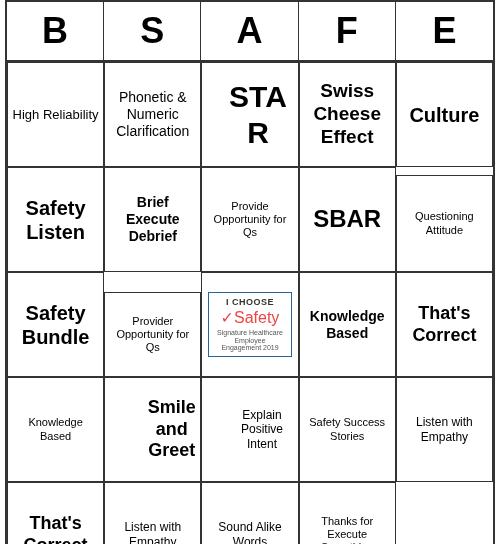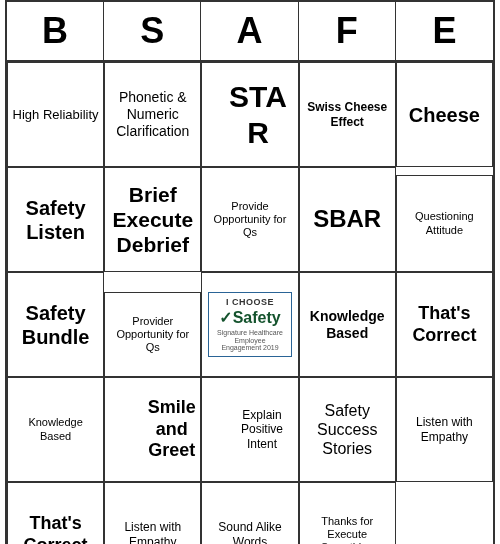--- a/index.html
+++ b/index.html
@@ -92,47 +92,47 @@
     <div class="header-cell">S</div>
     <div class="header-cell">A</div>
     <div class="header-cell">F</div>
     <div class="header-cell">E</div>
   </div>
   <div class="bingo-grid">
 
     <div class="bingo-cell">High Reliability</div>
     <div class="bingo-cell" style="font-size:14px;">Phonetic &amp; Numeric Clarification</div>
     <div class="bingo-cell star-text">STAR</div>
-    <div class="bingo-cell medium-text" style="font-size:12px;">Swiss Cheese Effect</div>
-    <div class="bingo-cell large-text" style="font-size:20px;">Cheese</div>
+    <div class="bingo-cell medium-text" style="font-size:19px;">Swiss Cheese Effect</div>
+    <div class="bingo-cell large-text" style="font-size:20px;">Culture</div>
 
     <div class="bingo-cell large-text" style="font-size:20px;">Safety Listen</div>
-    <div class="bingo-cell medium-text" style="font-size:21px;">Brief Execute Debrief</div>
+    <div class="bingo-cell medium-text" style="font-size:14px;">Brief Execute Debrief</div>
     <div class="bingo-cell" style="font-size:11px;">Provide Opportunity for Qs</div>
     <div class="bingo-cell sbar-text">SBAR</div>
     <div class="bingo-cell" style="font-size:11px;margin-top:8px;">Questioning Attitude</div>
 
     <div class="bingo-cell large-text" style="font-size:20px;">Safety Bundle</div>
     <div class="bingo-cell" style="font-size:11px;margin-top:20px;">Provider Opportunity for Qs</div>
     <div class="bingo-cell center-cell">
       <div class="center-logo">
         <div class="logo-box">
           <span style="font-size:9px; color:#333; font-weight:bold; letter-spacing:0.5px;">I CHOOSE</span>
-          <span style="font-size:16px; font-weight:bold; color:#14532d;text-align:center;">✓Safety</span>
+          <span style="font-size:16px; font-weight:normal; color:#ef4444;text-align:center;">✓Safety</span>
           <div style="font-size:7px; color:#555; text-align:center; margin-top:2px; max-width:70px; line-height:1.1;">Signature Healthcare<br>Employee Engagement 2019</div>
         </div>
       </div>
     </div>
     <div class="bingo-cell medium-text" style="font-size:14px;">Knowledge Based</div>
     <div class="bingo-cell large-text" style="font-size:18px;">That's Correct</div>
 
     <div class="bingo-cell" style="font-size:11px;">Knowledge Based</div>
     <div class="bingo-cell medium-text" style="font-size:18px;padding-left:42px;">Smile and Greet</div>
     <div class="bingo-cell" style="font-size:12px;padding-left:28px;">Explain Positive Intent</div>
-    <div class="bingo-cell" style="font-size:16px;">Safety Success Stories</div>
+    <div class="bingo-cell" style="font-size:11px;">Safety Success Stories</div>
 
     <div class="bingo-cell" style="font-size:12px;">Listen with Empathy</div>
     <div class="bingo-cell medium-text" style="font-size:18px;">That's Correct</div>
     <div class="bingo-cell" style="font-size:12px;">Listen with Empathy</div>
     <div class="bingo-cell" style="font-size:12px;">Sound Alike Words</div>
     <div class="bingo-cell" style="font-size:11px;">Thanks for Execute Something</div>
 
   </div>
 </div>
 

